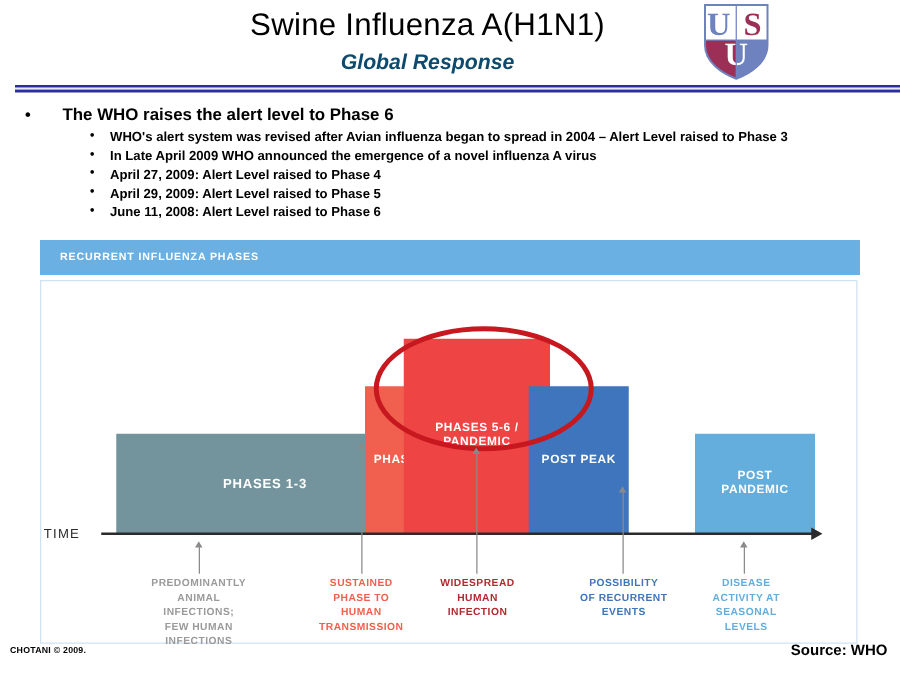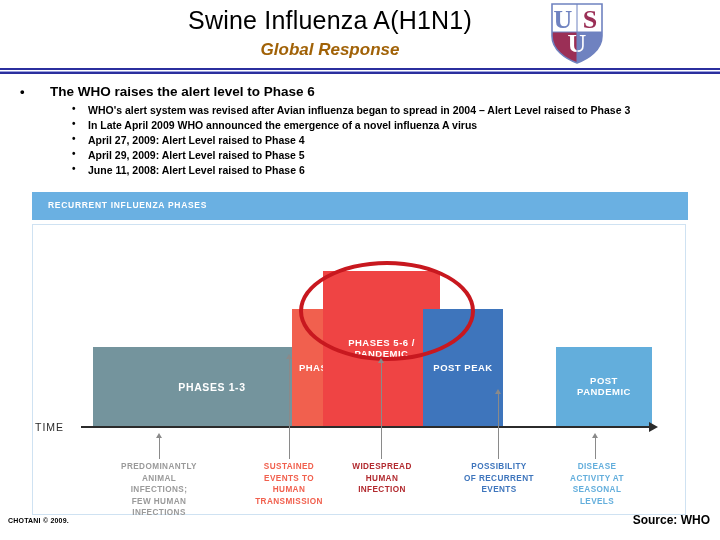--- a/index.html
+++ b/index.html
@@ -3,28 +3,28 @@
 <meta charset="utf-8">
 <style>
   html,body{margin:0;padding:0;}
   body{
     width:720px;height:540px;overflow:hidden;
     background:#ffffff;
     font-family:"Liberation Sans", sans-serif;
     position:relative;
   }
   
-  .slide-header{position:absolute;left:0;top:0;width:622px;height:70px;}
+  .slide-header{position:absolute;left:12px;top:0;width:622px;height:70px;}
   .title-main{
     position:absolute;left:0;top:6px;width:660px;text-align:center;
     font-size:25px;font-weight:400;color:#000;letter-spacing:.2px;
   }
   .title-sub{
     position:absolute;left:0;top:40px;width:660px;text-align:center;
-    font-size:17px;font-weight:bold;font-style:italic;color:#a16207;
+    font-size:17px;font-weight:bold;font-style:italic;color:#0c4a6e;
   }
   
   .logo{position:absolute;right:14px;top:2px;width:62px;height:62px;}
   .divider{position:absolute;left:0;top:68px;width:720px;height:7px;}
   .divider .l1{position:absolute;left:0;top:0;width:720px;height:2px;background:#2b2f9e;}
   .divider .l2{position:absolute;left:0;top:3px;width:720px;height:1px;background:#9ba0e0;}
   .divider .l3{position:absolute;left:0;top:4px;width:720px;height:2px;background:#2b2f9e;}
 
   
   .bullets{position:absolute;left:14px;top:84px;width:700px;}
@@ -193,21 +193,21 @@
       <div class="caption" style="left:66px;top:236px;width:120px;color:#9a9a9a;">
         <span style="display:block">PREDOMINANTLY</span>
         <span style="display:block">ANIMAL</span>
         <span style="display:block">INFECTIONS;</span>
         <span style="display:block">FEW HUMAN</span>
         <span style="display:block">INFECTIONS</span>
       </div>
 
       <div class="caption" style="left:200px;top:236px;width:112px;color:#f1604e;">
         <span style="display:block">SUSTAINED</span>
-        <span style="display:block">EVENTS TO</span>
+        <span style="display:block">PHASE TO</span>
         <span style="display:block">HUMAN</span>
         <span style="display:block">TRANSMISSION</span>
       </div>
 
       <div class="caption" style="left:296px;top:236px;width:106px;color:#b22a2f;">
         <span style="display:block">WIDESPREAD</span>
         <span style="display:block">HUMAN</span>
         <span style="display:block">INFECTION</span>
       </div>
 

